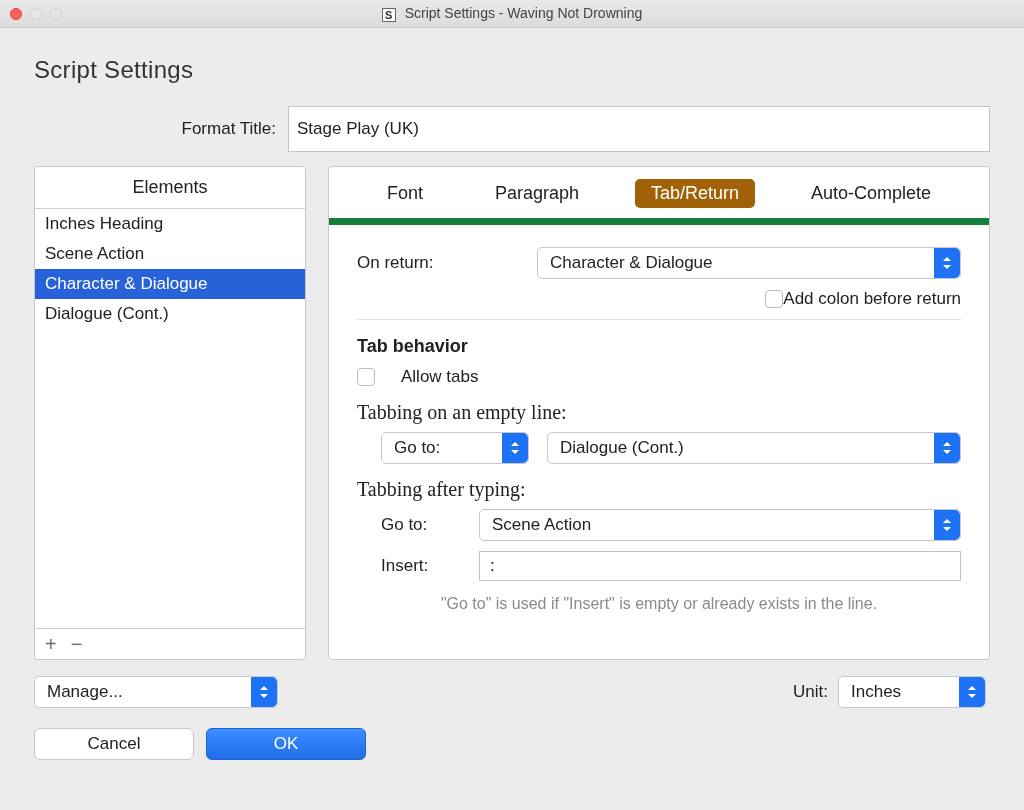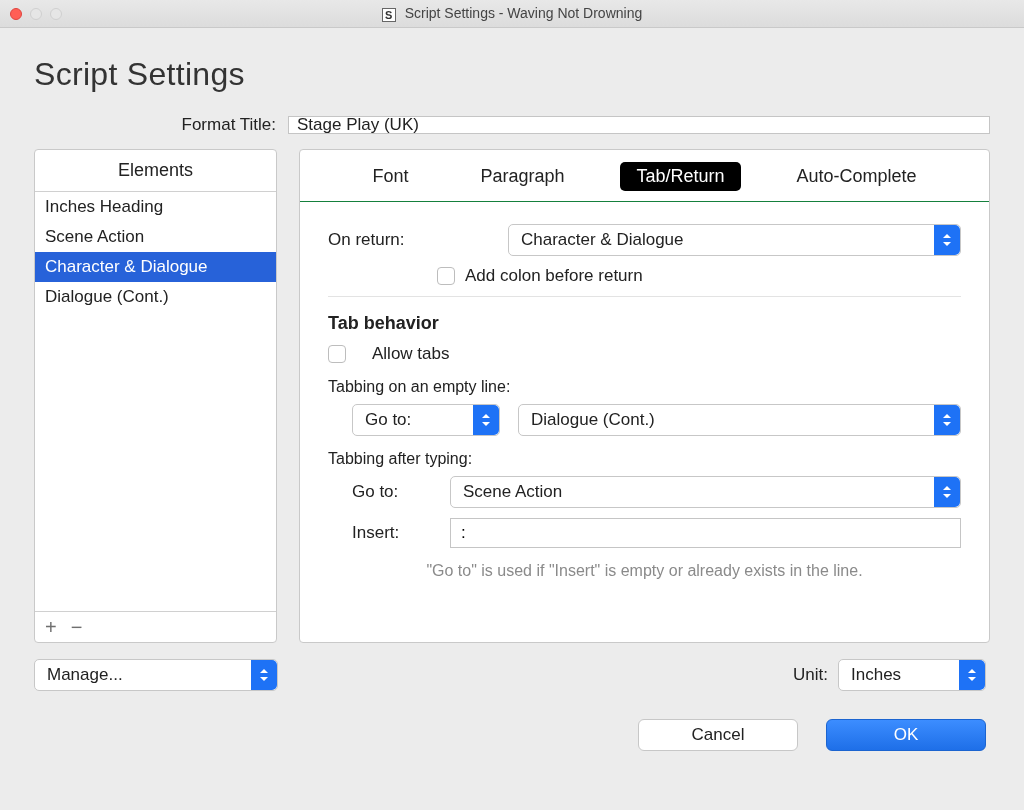--- a/index.html
+++ b/index.html
@@ -35,35 +35,35 @@
       display: inline-block; width: 14px; height: 14px; background: #fff;
       border: 1px solid #666; vertical-align: middle; margin-right: 5px;
       font-size: 11px; color: #333; line-height: 12px; text-align: center;
       font-weight: bold;
     }
 
     
     .content { padding: 28px 34px 0 34px; }
 
     .heading {
-      font-size: 32px; color: #333; font-weight: 400; margin-bottom: 22px;
+      font-size: 24px; color: #333; font-weight: 400; margin-bottom: 22px;
       letter-spacing: .3px;
     }
 
     .format-row { display: flex; align-items: center; margin-bottom: 14px; }
     .format-label { width: 254px; text-align: right; padding-right: 12px; font-size: 17px; color: #222; }
     .text-input {
-      flex: 1; height: 18px; border: 1px solid #c5c5c5; border-radius: 0;
+      flex: 1; height: 46px; border: 1px solid #c5c5c5; border-radius: 0;
       background: #fff; padding: 3px 8px; font-size: 17px; color: #222;
     }
 
     
     .body { display: flex; gap: 22px; margin-top: 6px; }
 
-    .left-col { width: 243px; display: flex; flex-direction: column; }
+    .left-col { width: 272px; display: flex; flex-direction: column; }
     .listbox {
       background: #fff; border: 1px solid #c9c9c9; border-radius: 4px;
       height: 494px; display: flex; flex-direction: column;
     }
     .list-header {
       text-align: center; padding: 10px 0; font-size: 18px; border-bottom: 1px solid #d0d0d0;
     }
     .list-items { flex: 1; }
     .list-item { padding: 5px 10px; font-size: 17px; }
     .list-item.selected { background: #2762d9; color: #fff; }
@@ -73,24 +73,24 @@
     }
     .list-footer span { cursor: pointer; }
 
     .right-col { flex: 1; display: flex; flex-direction: column; }
     .panel {
       background: #fff; border: 1px solid #c9c9c9; border-radius: 4px;
       min-height: 494px; height: 494px;
     }
     .tabs {
       display: flex; justify-content: center; gap: 40px;
-      padding: 12px 0 10px; border-bottom: 1px solid #15803d;
+      padding: 12px 0 10px; border-bottom: 7px solid #15803d;
     }
     .tab { font-size: 18px; color: #222; padding: 4px 16px; border-radius: 5px; }
-    .tab.active { background: #000000; color: #fff; }
+    .tab.active { background: #a16207; color: #fff; }
 
     .form-area { padding: 22px 28px 10px 28px; }
     .form-row { display: flex; align-items: center; margin-bottom: 10px; }
     .form-label { width: 180px; font-size: 17px; }
 
     .mac-select {
       position: relative; background: #fff; border: 1px solid #c7c7c7;
       border-radius: 5px; height: 32px; display: flex; align-items: center;
       padding: 0 36px 0 12px; font-size: 17px; flex: 1;
     }
@@ -102,51 +102,51 @@
     .mac-select .stepper::before, .mac-select .stepper::after {
       content: ""; width: 0; height: 0; border-left: 4px solid transparent;
       border-right: 4px solid transparent;
     }
     .mac-select .stepper::before { border-bottom: 4px solid #fff; margin-bottom: 2px; }
     .mac-select .stepper::after { border-top: 4px solid #fff; margin-top: 2px; }
 
     .mac-select.small { width: 148px; flex: none; }
     .mac-select.manage { width: 244px; flex: none; }
 
-    .checkbox-row { display: flex; align-items: center; gap: 10px; margin: 6px 0 10px 109px; font-size: 17px; }
+    .checkbox-row { display: flex; align-items: center; gap: 0; margin: 6px 0 10px 109px; font-size: 17px; justify-content: flex-end; }
     .checkbox {
       width: 18px; height: 18px; border: 1px solid #bdbdbd; border-radius: 4px; background: #fff;
     }
 
     .divider { border-top: 1px solid #e3e3e3; margin: 6px 0 16px; }
 
     .section-title { font-weight: 700; font-size: 18px; margin-bottom: 10px; }
 
     .allow-row { display: flex; align-items: center; gap: 26px; margin-bottom: 14px; }
 
-    .sub-label { font-size: 16px; margin-bottom: 8px; }
+    .sub-label { font-size: 20px; margin-bottom: 8px; font-family: Liberation Serif, serif; }
 
     .indent-row { display: flex; align-items: center; gap: 18px; margin: 0 0 14px 24px; }
     .indent-label { width: 80px; font-size: 17px; }
 
     .insert-input {
       flex: 1; height: 30px; border: 1px solid #c5c5c5;
       background: #fff; padding: 2px 10px; font-size: 17px;
     }
 
     .hint {
       text-align: center; color: #8a8a8a; font-size: 16px; margin-top: 4px;
     }
 
     
     .bottom-row1 { display: flex; justify-content: space-between; align-items: center; margin-top: 16px; padding: 0 4px 0 0; }
     .unit-wrap { display: flex; align-items: center; gap: 10px; }
     .unit-label { font-size: 17px; }
 
-    .bottom-row2 { display: flex; justify-content: flex-end; gap: 28px; margin-top: 28px; padding-right: 4px; }
+    .bottom-row2 { display: flex; gap: 12px; margin-top: 20px; padding-right: 4px; }
     .btn {
       width: 160px; height: 32px; border-radius: 6px; font-size: 17px;
       display: flex; align-items: center; justify-content: center;
     }
     .btn.default { background: #fff; border: 1px solid #c7c7c7; }
     .btn.primary {
       background: linear-gradient(#3c8dff, #1e6fe8); color: #fff; border: 1px solid #1b64d0;
     }
 
     .mac-select.unit { width: 148px; flex: none; }

